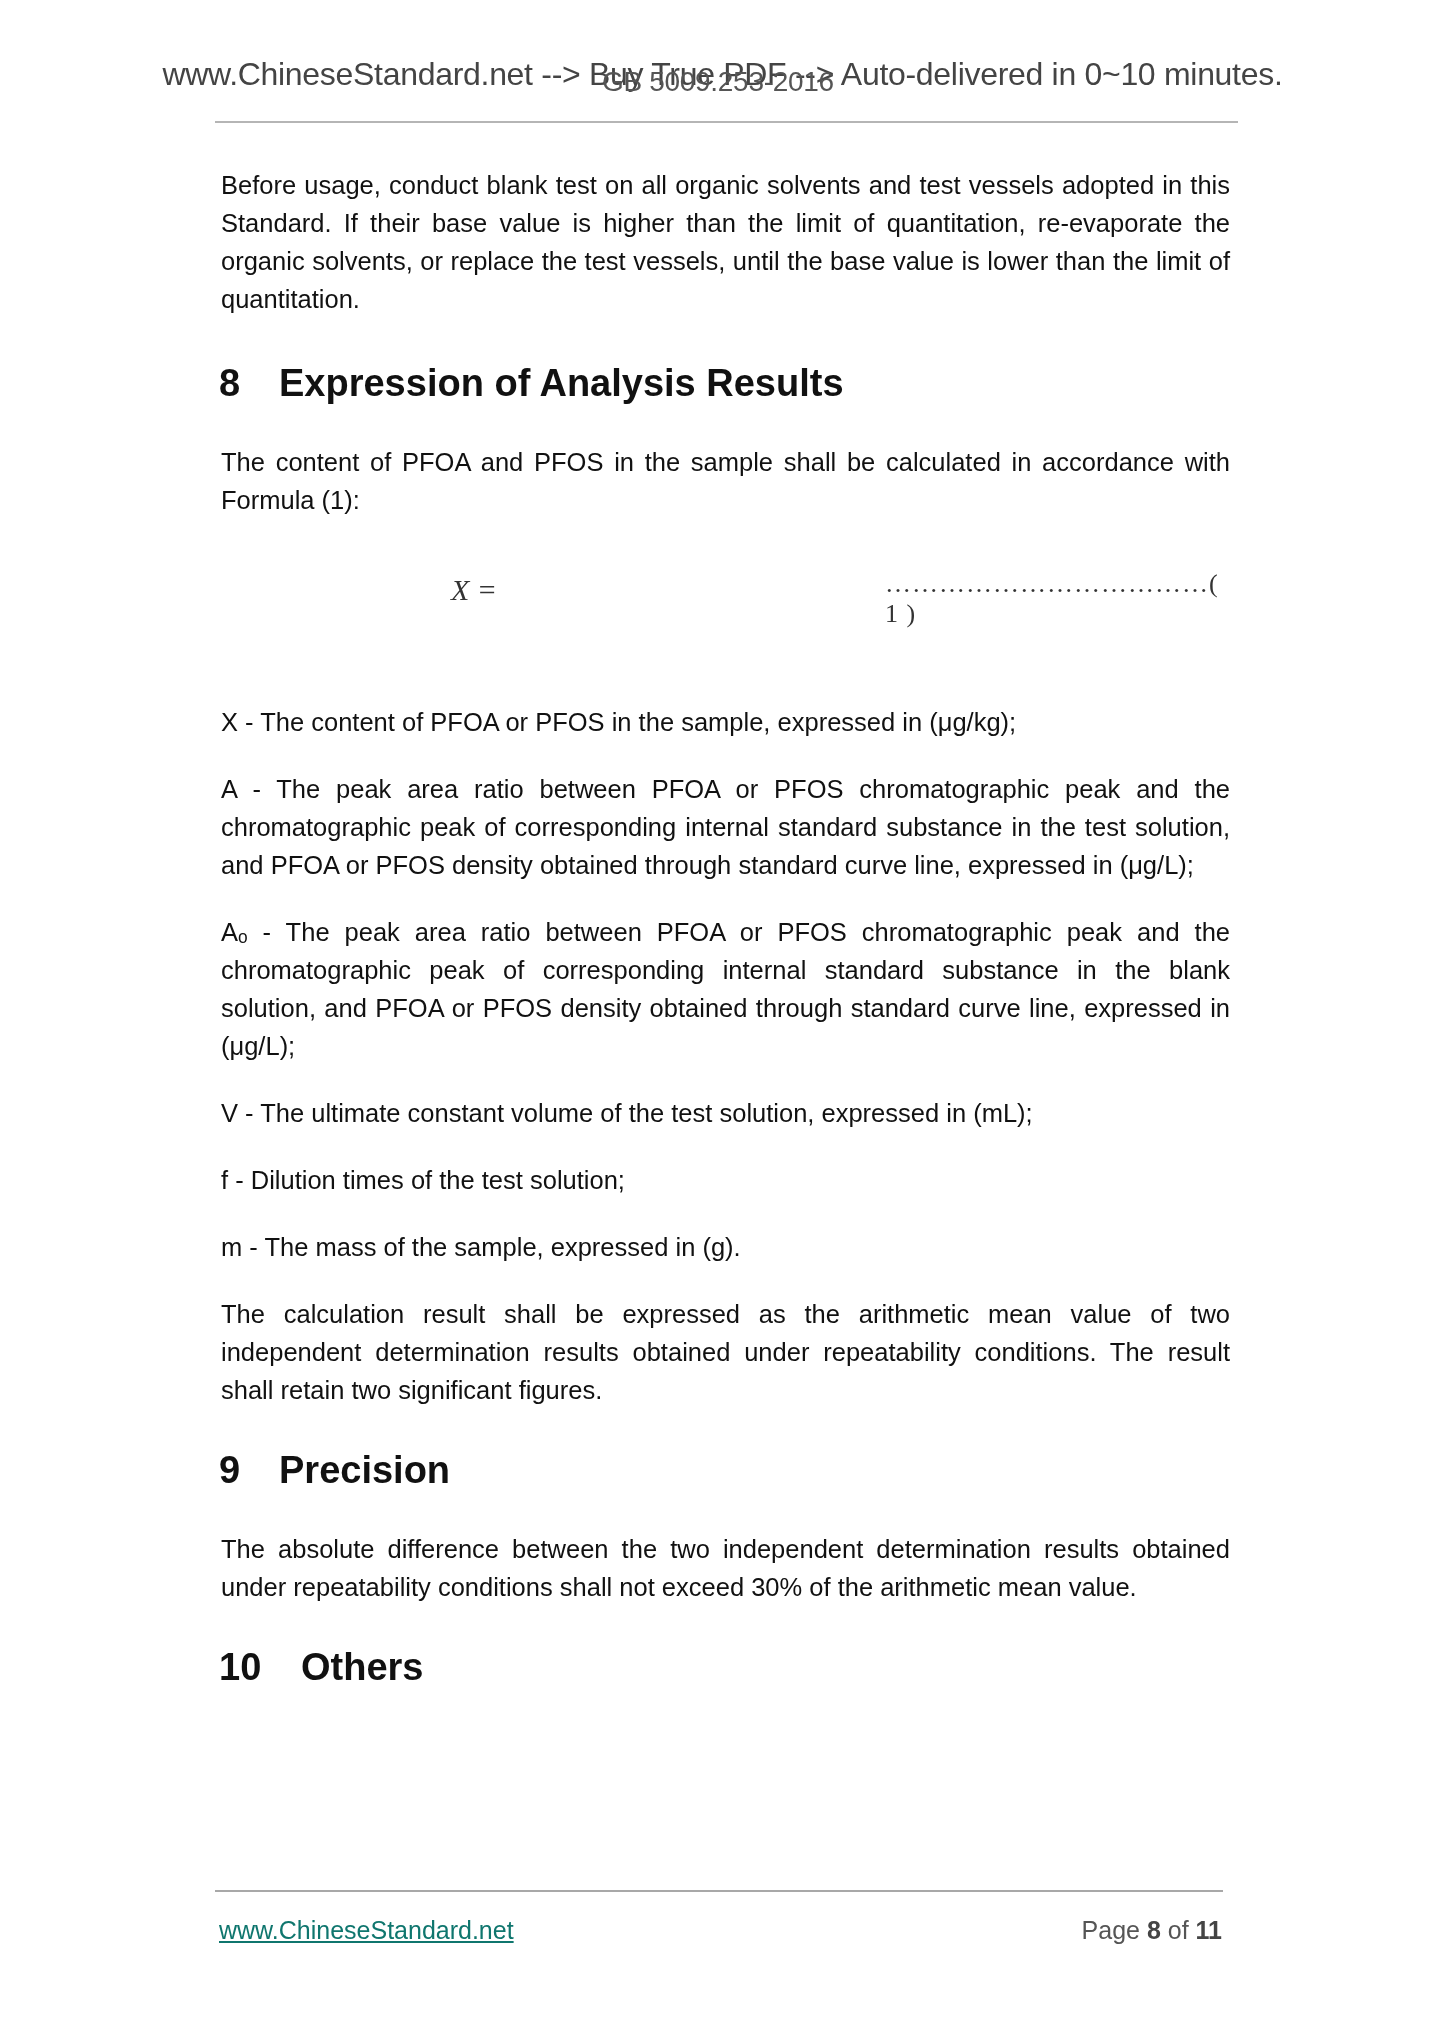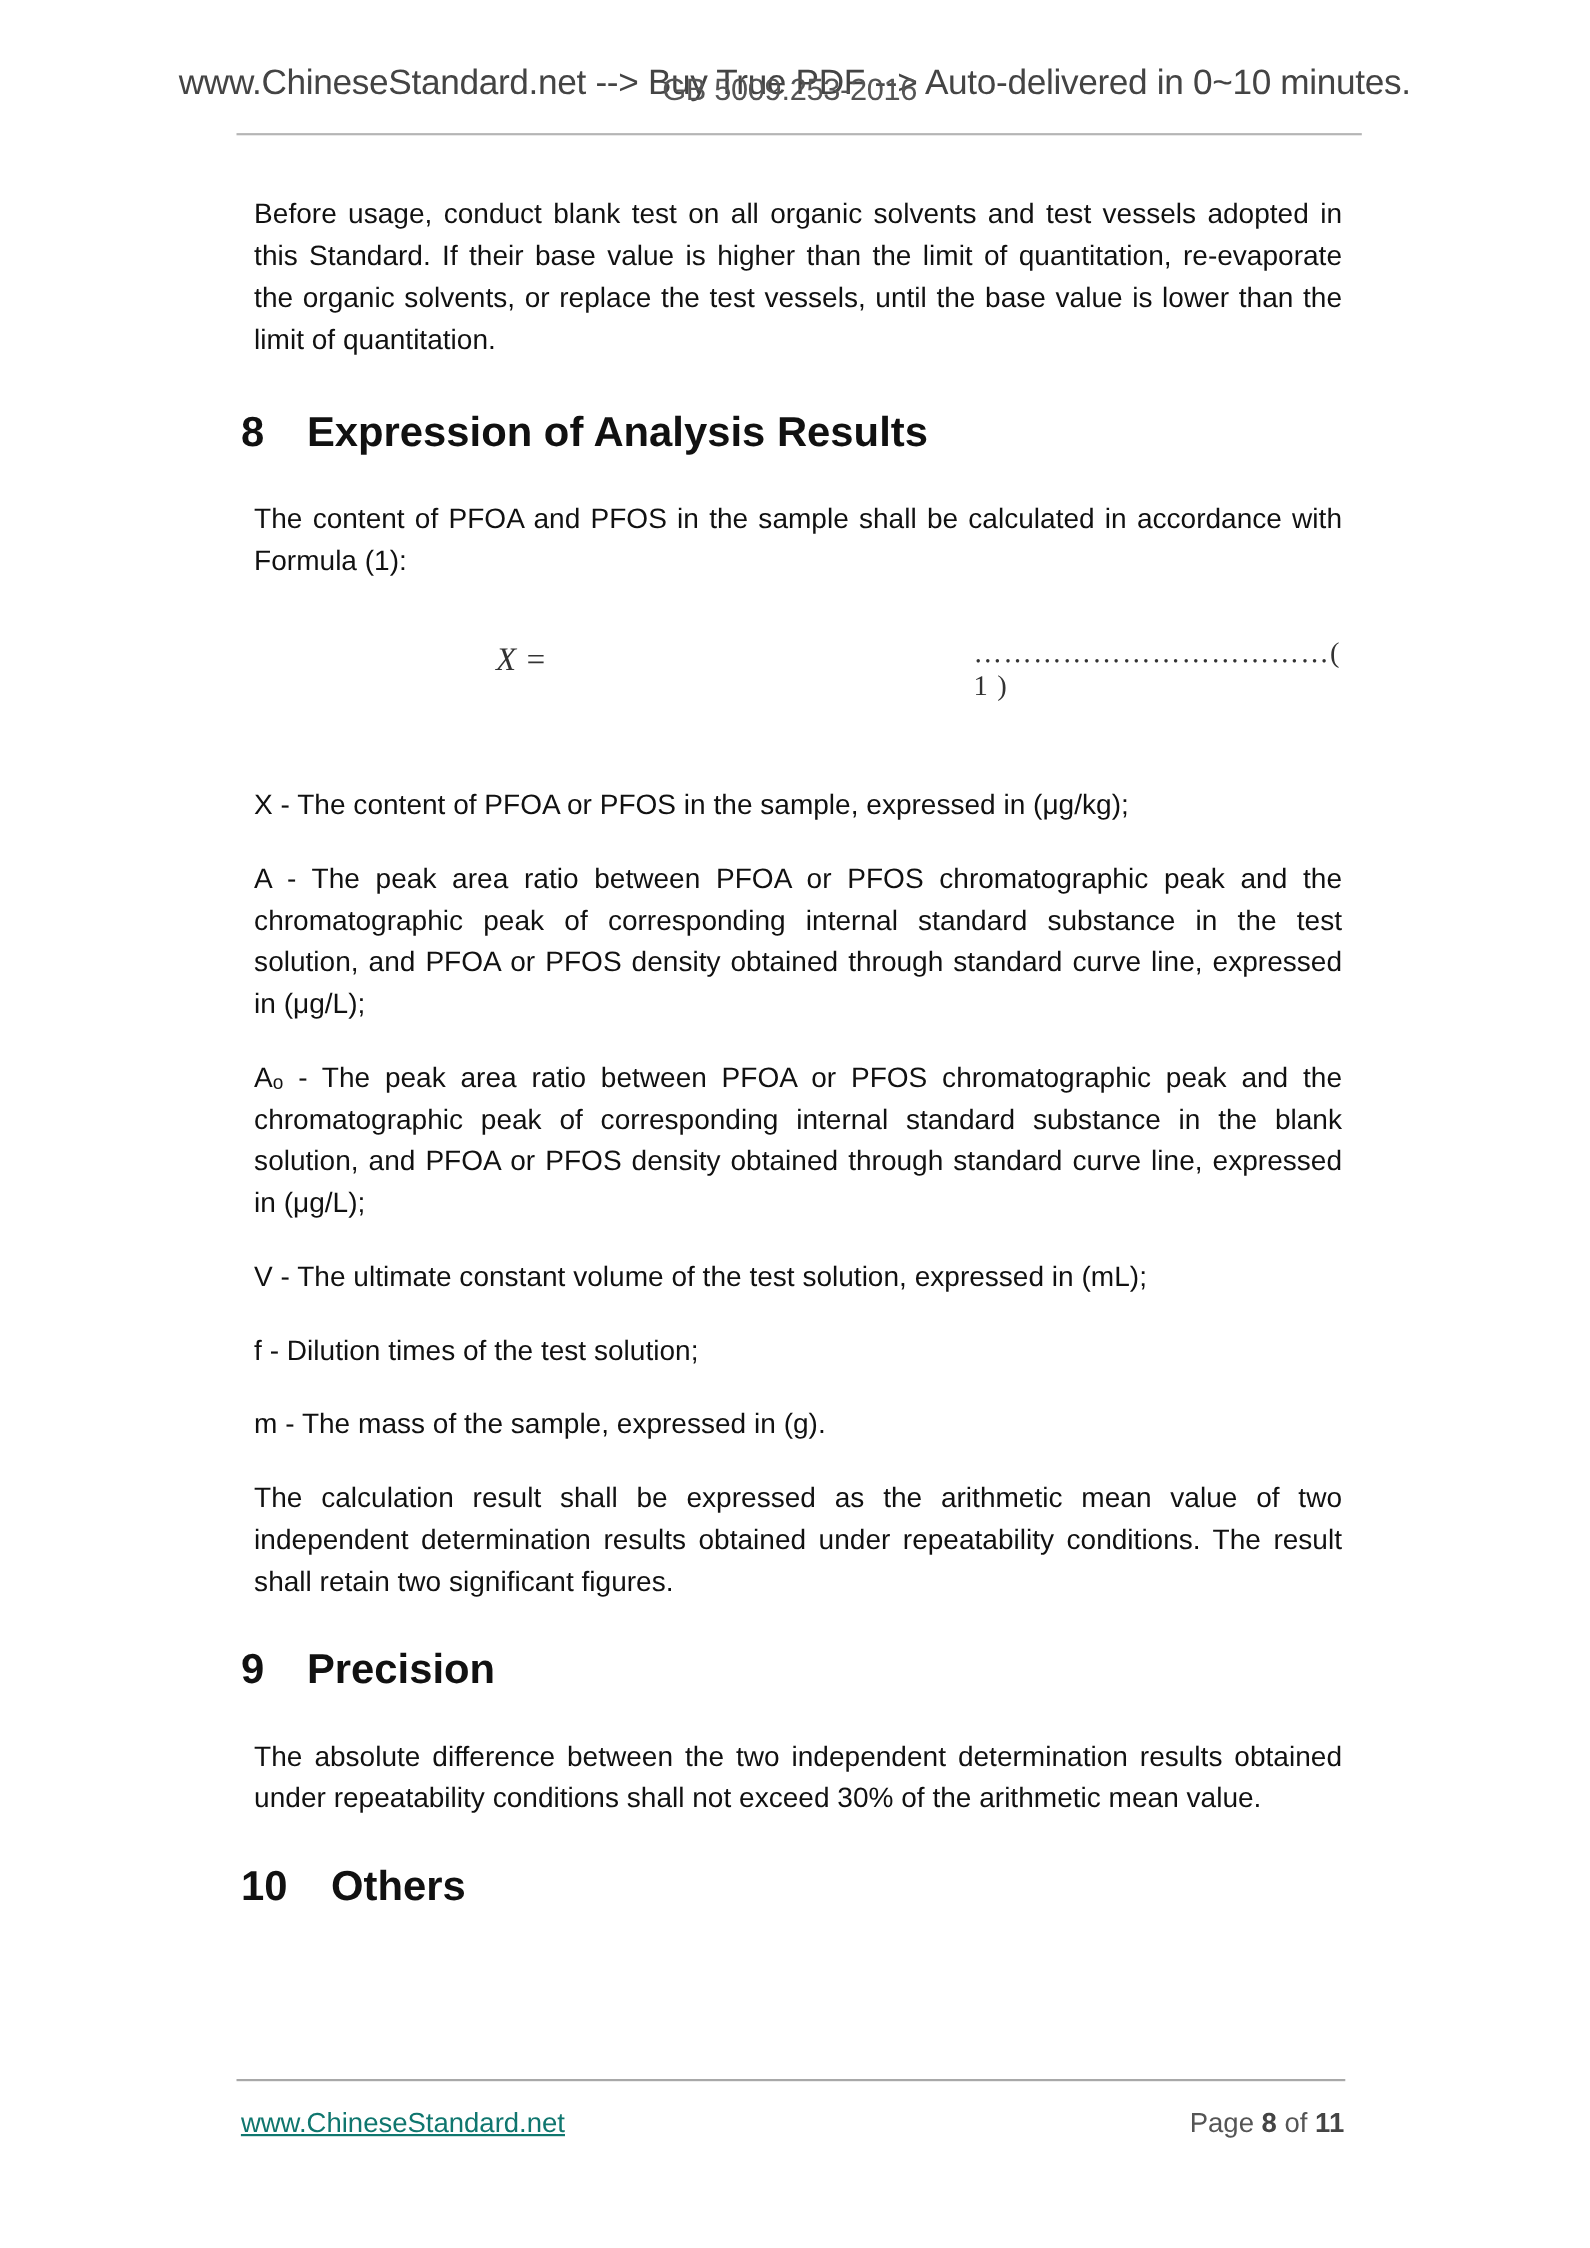--- a/index.html
+++ b/index.html
@@ -5,21 +5,21 @@
   html, body { margin:0; padding:0; background:#ffffff; }
   body { width:1445px; height:2044px; position:relative; overflow:hidden;
          font-family:"Liberation Sans", sans-serif; color:#111; }
   .header { position:absolute; top:56px; left:0; width:1445px; text-align:center;
             font-size:32px; color:#444; letter-spacing:-0.3px; }
   .header-wrap { position:relative; display:inline-block; }
   .std-code { position:absolute; left:50%; top:10px; transform:translateX(-52%);
               font-size:28px; color:#555; white-space:nowrap; }
   .header-rule { position:absolute; top:121px; left:215px; width:1023px; height:2px; background:#b5b5b5; }
   .content { position:absolute; left:219px; top:164px; width:1013px; }
-  p { margin:12px; font-size:25.5px; line-height:38px; text-align:justify; color:#111; }
+  p { margin:2px; font-size:25.5px; line-height:38px; text-align:justify; color:#111; }
   .para { margin-bottom:29px; }
   h2 { margin:0; font-size:38px; font-weight:bold; color:#111; display:flex; }
   h2 .num { width:60px; display:inline-block; }
   .formula { position:relative; height:120px; margin:24px 0 40px; font-family:"Liberation Serif", serif; font-style:italic; color:#333; }
   .formula .lhs { position:absolute; left:232px; top:30px; font-size:30px; }
   .formula .frac { position:absolute; left:292px; top:0; width:250px; text-align:center; }
   .formula .numer { font-size:28px; border-bottom:2px solid #555; padding-bottom:4px; }
   .formula .denom { font-size:26px; padding-top:6px; }
   .formula .dots { position:absolute; left:666px; top:26px; font-style:normal; font-size:26px; letter-spacing:1px; color:#333; }
   .footer-rule { position:absolute; top:1890px; left:215px; width:1008px; height:2px; background:#a8a8a8; }

